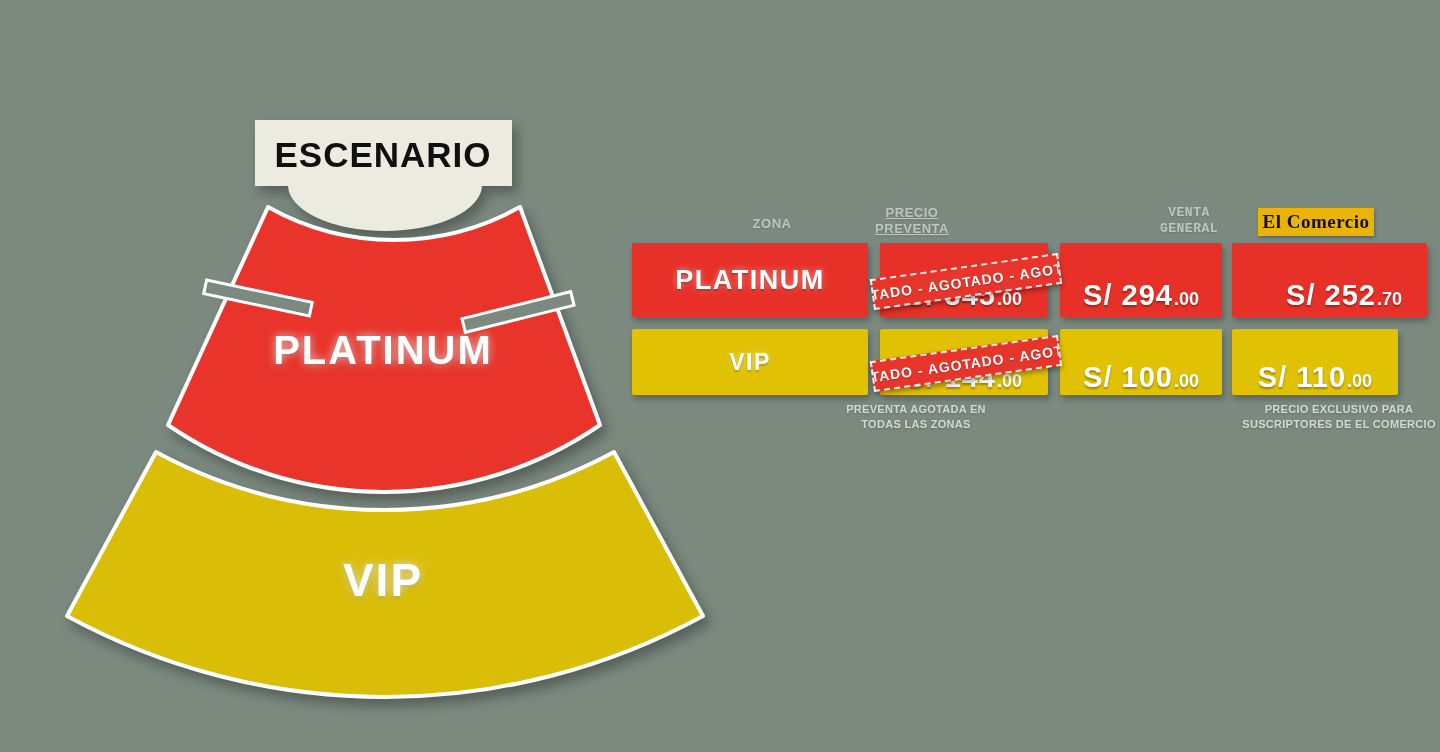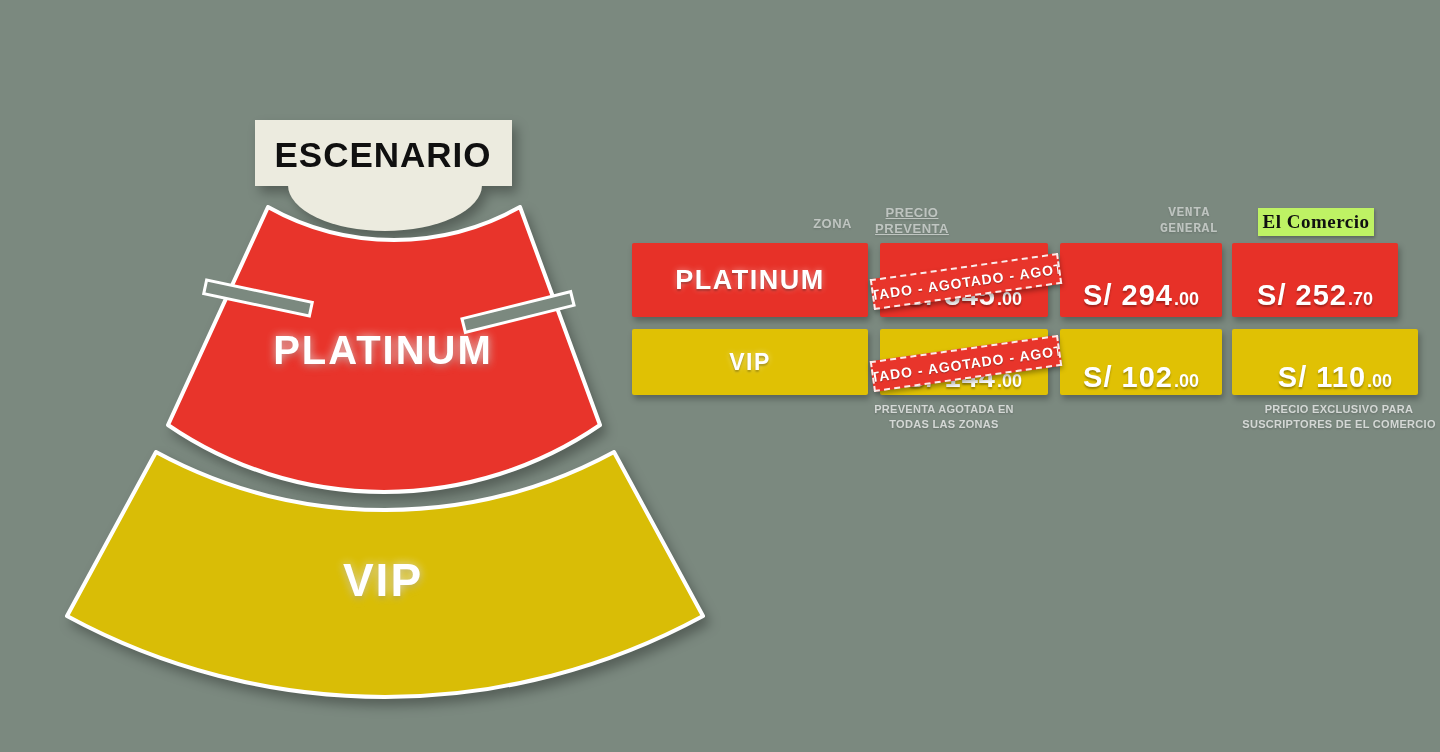--- a/index.html
+++ b/index.html
@@ -72,21 +72,21 @@
     text-transform: uppercase;
     text-shadow: 0 1px 2px rgba(0,0,0,0.15);
   }
 
   .logo-badge {
     position: absolute;
     left: 1258px;
     top: 208px;
     width: 116px;
     height: 28px;
-    background: #bef264;
+    background: #eab308;
     display: flex;
     align-items: center;
     justify-content: center;
     box-shadow: 1px 2px 3px rgba(0,0,0,0.25);
   }
   .logo-text {
     font-family: "Liberation Serif", serif;
     font-weight: bold;
     font-size: 19px;
     color: #111;
@@ -144,21 +144,21 @@
 
   <path class="section-shadow" d="M 67 616 A 665 665 0 0 0 703 616 L 614 452 A 481 481 0 0 1 156 452 Z" fill="#d9bd06" stroke="#ffffff" stroke-width="4" stroke-linejoin="round"></path>
 
   <text class="stage-text" x="383" y="167" text-anchor="middle">ESCENARIO</text>
   <text class="map-label" x="383" y="364" font-size="40" text-anchor="middle">PLATINUM</text>
   <text class="map-label" x="383" y="596" font-size="46" text-anchor="middle">VIP</text>
 </svg>
 
 <div>
 
-  <div class="hdr" style="left:616px; top:216px; width:236px;text-align:right;">ZONA</div>
+  <div class="hdr" style="left:654px; top:216px; width:236px;">ZONA</div>
 
   <div class="hdr" style="left:828px; top:205px; width:168px;text-decoration:underline;">
     <div>PRECIO</div>
     <div>PREVENTA</div>
   </div>
 
   <div class="hdr" style="left:1108px; top:205px; width:162px;font-family:Liberation Mono, monospace;">
     <div>VENTA</div>
     <div>GENERAL</div>
   </div>
@@ -178,60 +178,60 @@
     </span>
   </div>
 
   <div class="cell red" style="left:1060px; top:243px; width:162px; height:74px;">
     <span class="price">
       <span class="main">S/ 294</span>
         <span class="cents">.00</span>
     </span>
   </div>
 
-  <div class="cell red" style="left:1232px; top:243px; width:166px; height:74px;">
+  <div class="cell red" style="left:1232px; top:243px; width:166px; height:74px;padding-left:29px;">
     <span class="price">
       <span class="main">S/ 252</span>
         <span class="cents">.70</span>
     </span>
   </div>
 
   <div class="cell yellow" style="left:632px; top:329px; width:236px; height:66px;">
     <span class="zone-label small">VIP</span>
   </div>
 
   <div class="cell yellow" style="left:880px; top:329px; width:168px; height:66px;">
     <span class="price">
       <span class="main">S/ 144</span>
         <span class="cents">.00</span>
     </span>
   </div>
 
   <div class="cell yellow" style="left:1060px; top:329px; width:162px; height:66px;">
     <span class="price">
-      <span class="main">S/ 102</span>
-        <span class="cents">.00</span>
-    </span>
-  </div>
-
-  <div class="cell yellow" style="left:1232px; top:329px; width:166px; height:66px;padding-left:20px;">
+      <span class="main">S/ 100</span>
+        <span class="cents">.00</span>
+    </span>
+  </div>
+
+  <div class="cell yellow" style="left:1232px; top:329px; width:166px; height:66px;">
     <span class="price">
       <span class="main">S/ 110</span>
         <span class="cents">.00</span>
     </span>
   </div>
 
   <div class="ribbon" style="left:871px; top:266px;">
     <span>AGOTADO - AGOTADO - AGOTADO</span>
   </div>
   <div class="ribbon" style="left:871px; top:348px;">
     <span>AGOTADO - AGOTADO - AGOTADO</span>
   </div>
 
-  <div class="fnote" style="left:848px; top:402px; width:192px;">
+  <div class="fnote" style="left:820px; top:402px; width:192px;">
     <div>PREVENTA AGOTADA EN</div>
     <div>TODAS LAS ZONAS</div>
   </div>
   <div class="fnote" style="left:1218px; top:402px; width:194px;margin-left:24px;">
     <div>PRECIO EXCLUSIVO PARA</div>
     <div>SUSCRIPTORES DE EL COMERCIO</div>
   </div>
 
 </div>
 

